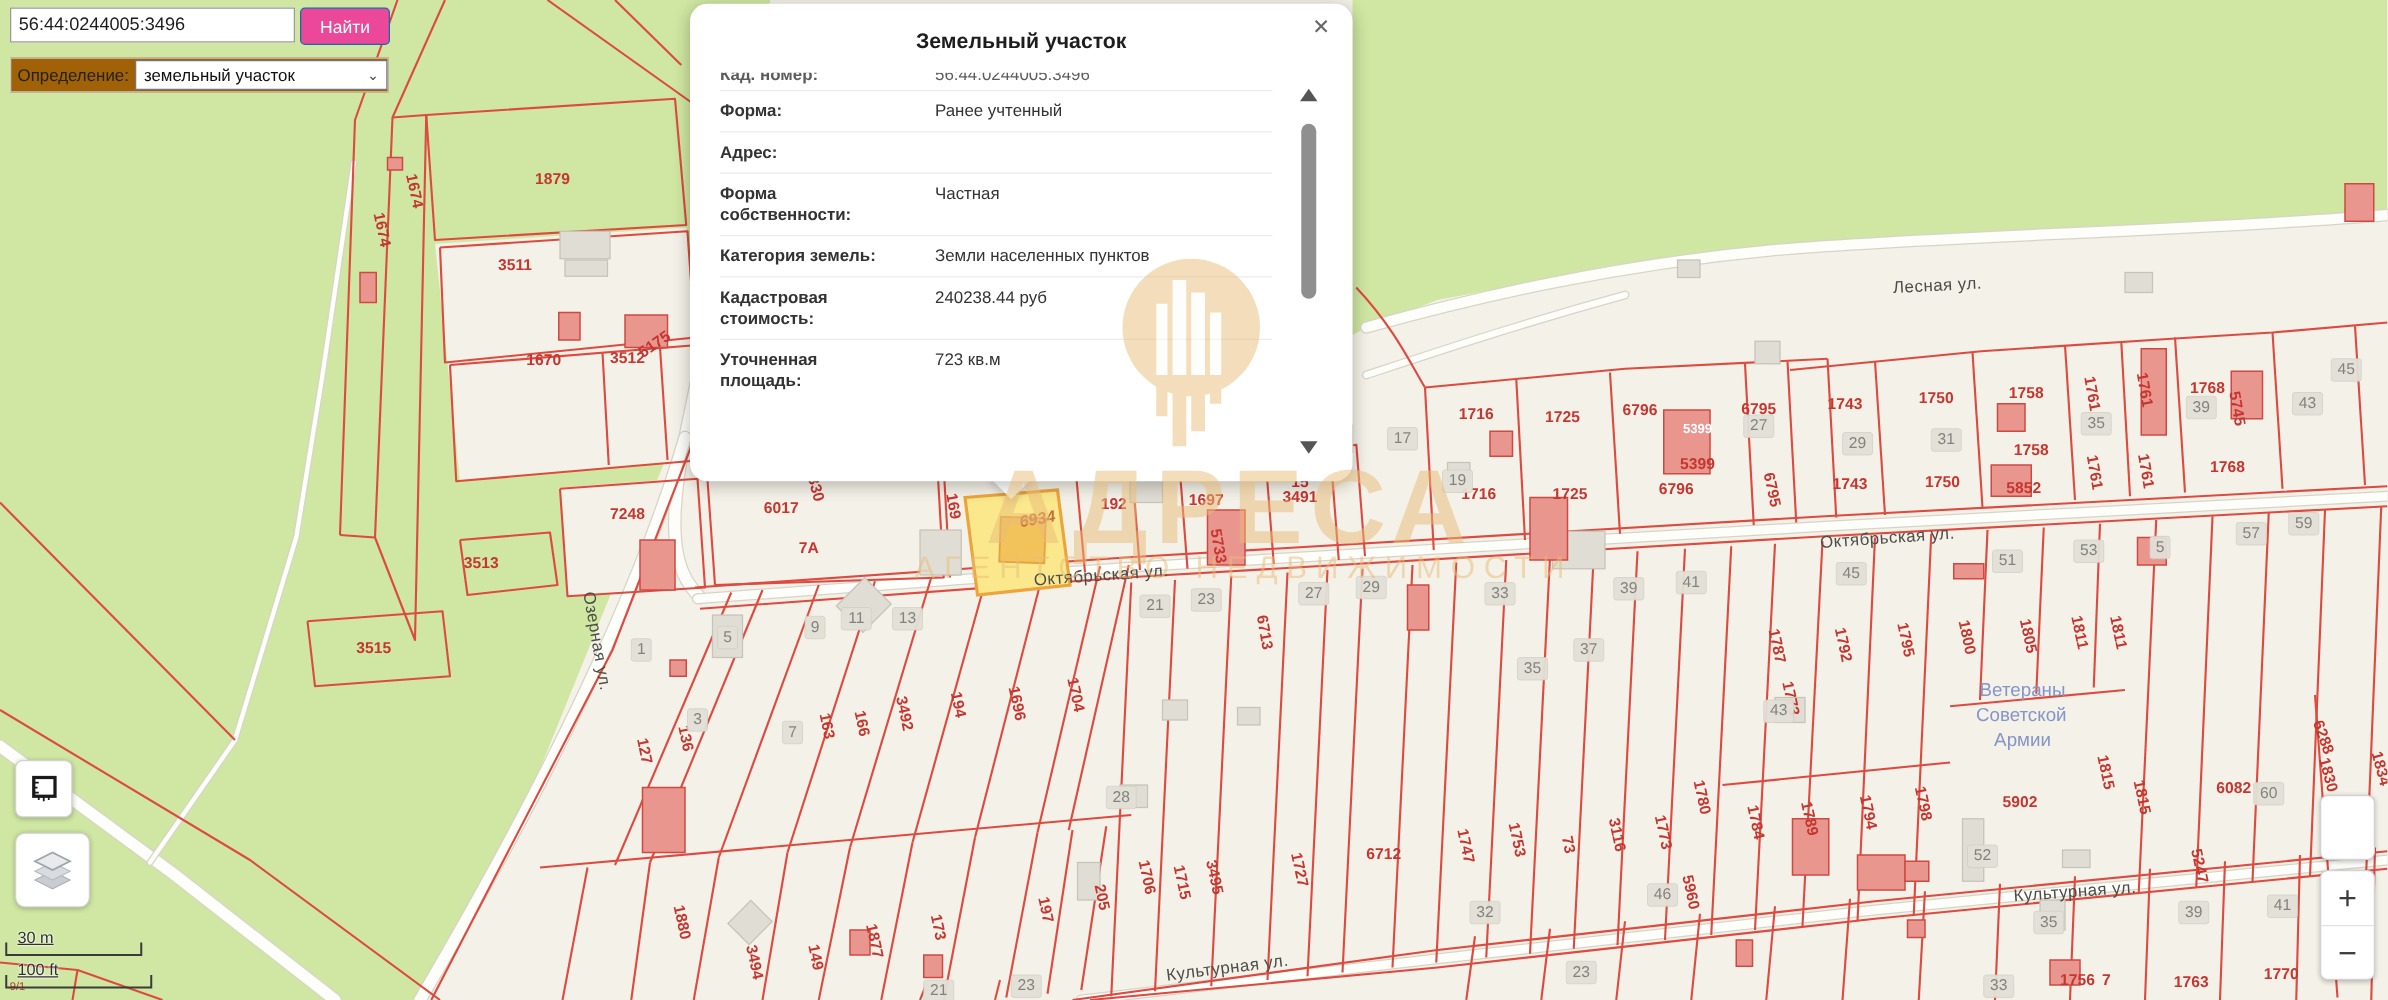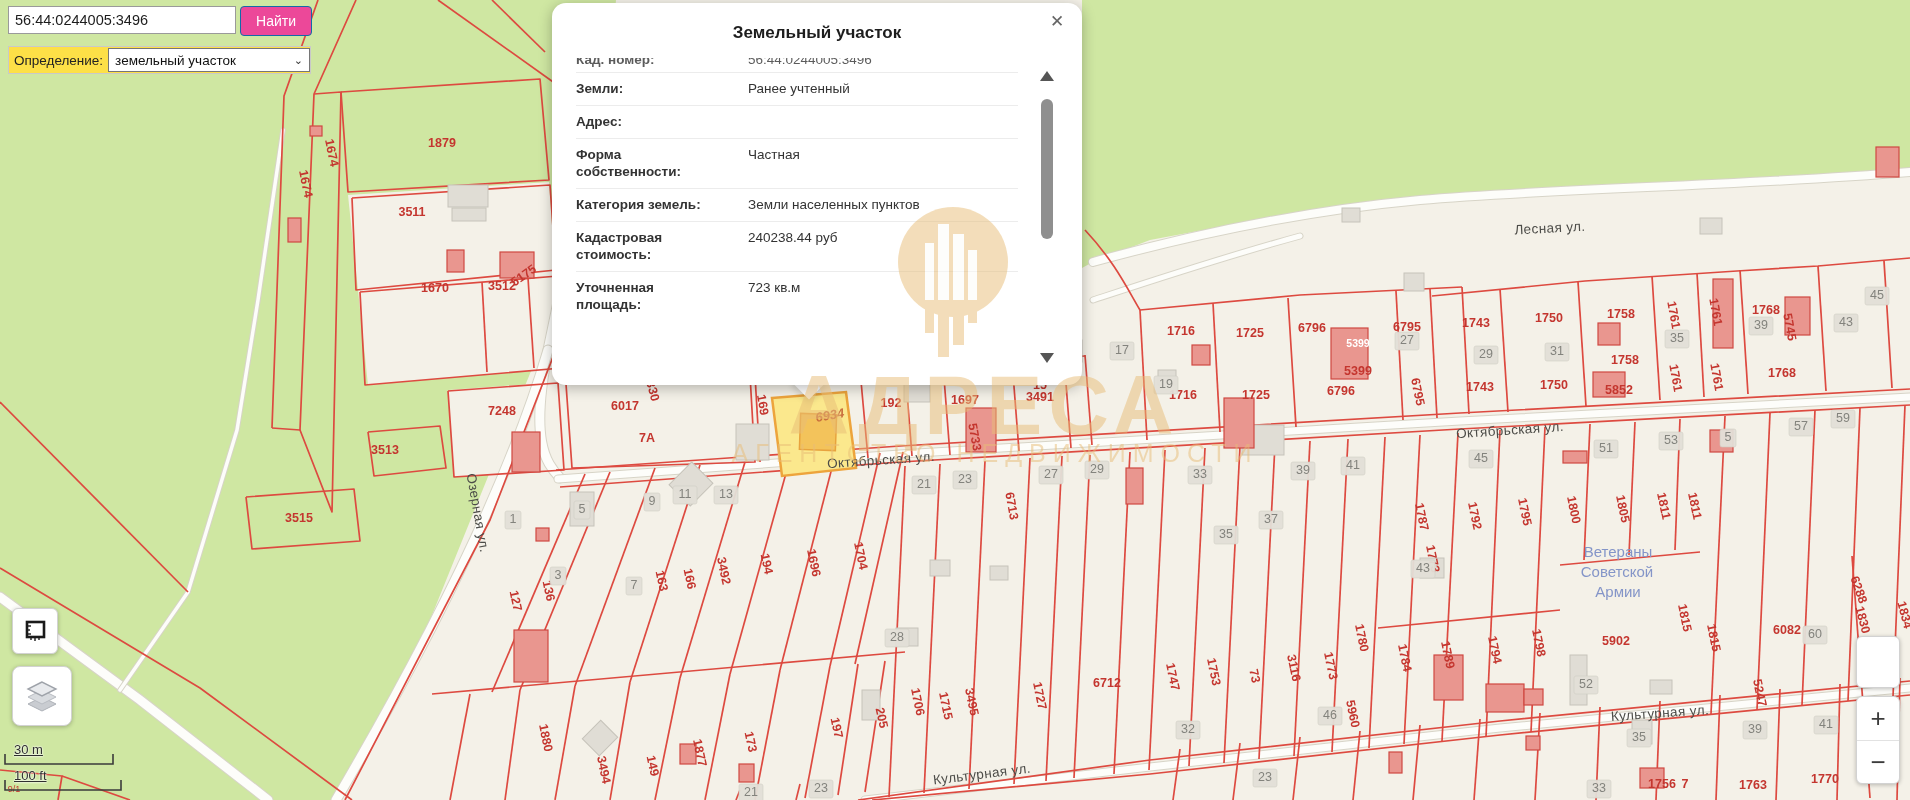--- a/index.html
+++ b/index.html
@@ -27,21 +27,21 @@
   #sb-down{position:absolute;bottom:0;left:0;width:0;height:0;border-left:7px solid transparent;border-right:7px solid transparent;border-top:10px solid #555;}
   #sb-thumb{position:absolute;top:28px;left:1px;width:12px;height:140px;background:#8f8f8f;border-radius:7px;}
 
   
   #watermark{position:absolute;left:0;top:0;z-index:30;pointer-events:none;}
 
   
   #search-wrap{position:absolute;left:8px;top:6px;z-index:40;display:flex;}
   #search-input{width:214px;height:26px;background:#fff;border:1px solid #9a9a9a;font-size:14.5px;color:#1c1c1c;padding:0 6px;font-family:"Liberation Sans",sans-serif;}
   #search-btn{margin-left:4px;width:72px;height:30px;background:#ec4899;color:#fff;border:1px solid #136ba8;border-radius:4px;font-size:14px;cursor:pointer;font-family:"Liberation Sans",sans-serif;}
-  #def-wrap{position:absolute;left:8px;top:46px;z-index:40;width:296px;height:26px;background:#fde047;border:1px solid #c9c9c9;display:flex;align-items:center;padding-left:5px;}
+  #def-wrap{position:absolute;left:8px;top:46px;z-index:40;width:296px;height:26px;background:#a16207;border:1px solid #c9c9c9;display:flex;align-items:center;padding-left:5px;}
   #def-label{font-size:13.5px;color:#222;margin-right:5px;white-space:nowrap;}
   #def-select{flex:1;height:22px;border:1px solid #767676;background:#fff;font-size:13.5px;color:#111;display:flex;align-items:center;justify-content:space-between;padding:0 6px;cursor:pointer;}
   #def-chevron{font-size:11px;color:#333;}
 
   
   .map-btn{position:absolute;background:#fff;border:1px solid #d2d2d2;border-radius:8px;box-shadow:0 1px 4px rgba(0,0,0,.25);z-index:40;display:flex;align-items:center;justify-content:center;cursor:pointer;}
   #measure-btn{left:12px;top:608px;width:44px;height:44px;border-radius:6px;}
   #layers-btn{left:12px;top:666px;width:58px;height:58px;}
 
   
@@ -467,21 +467,21 @@
   <div id="popup-tail"></div>
   <div id="popup">
     <div id="popup-title">Земельный участок</div>
     <div id="popup-close">✕</div>
     <div id="popup-rows">
         <div class="prow clipped">
           <span class="pl">Кад. номер:</span>
           <span class="pv">56:44:0244005:3496</span>
         </div>
         <div class="prow">
-          <span class="pl">Земли:</span>
+          <span class="pl">Форма:</span>
           <span class="pv">Ранее учтенный</span>
         </div>
         <div class="prow">
           <span class="pl">Адрес:</span>
         </div>
         <div class="prow">
           <span class="pl">Форма собственности:</span>
           <span class="pv">Частная</span>
         </div>
         <div class="prow">

